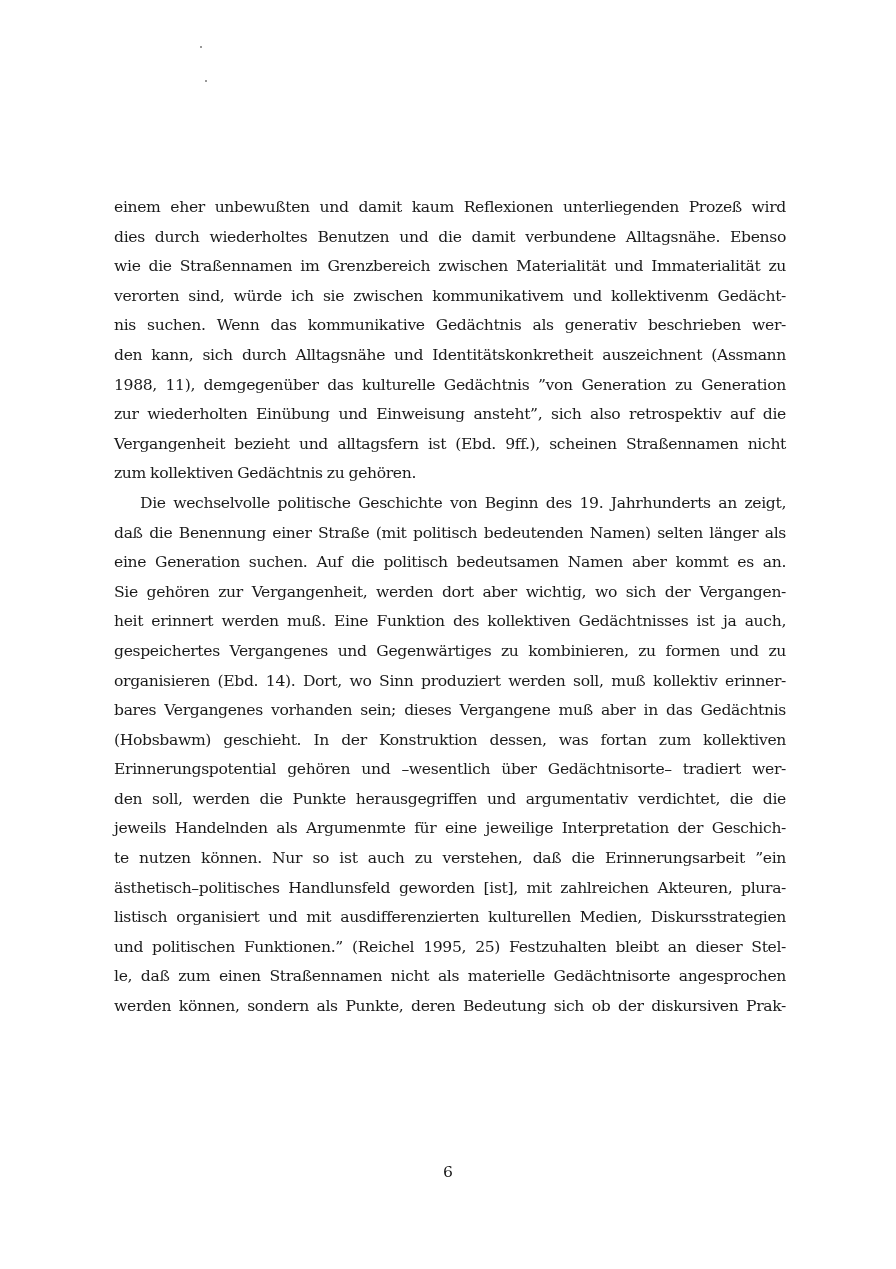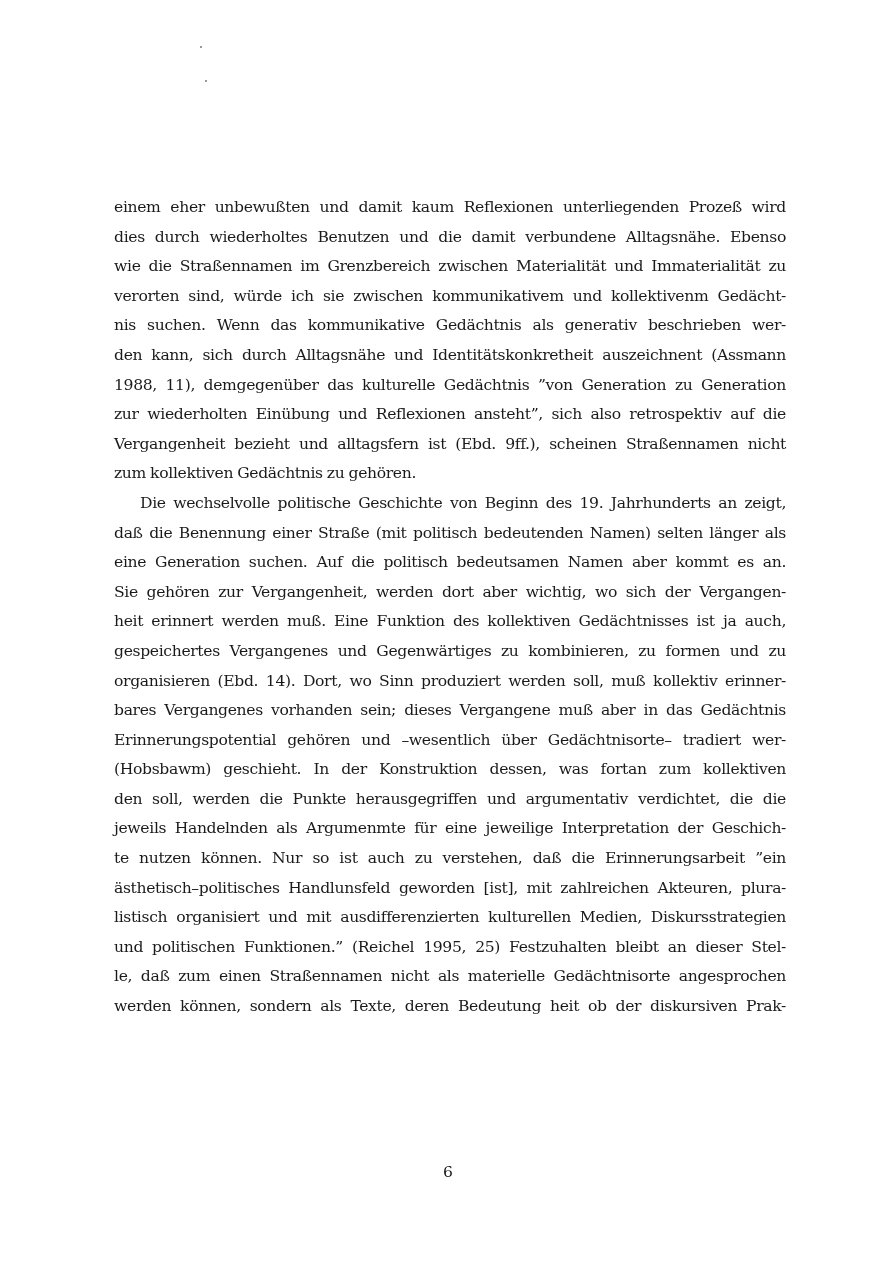--- a/index.html
+++ b/index.html
@@ -34,40 +34,40 @@
 
   <div class="text-block" id="text-block">
       <div>
         <span class="line">einem eher unbewußten und damit kaum Reflexionen unterliegenden Prozeß wird</span>
         <span class="line">dies durch wiederholtes Benutzen und die damit verbundene Alltagsnähe. Ebenso</span>
         <span class="line">wie die Straßennamen im Grenzbereich zwischen Materialität und Immaterialität zu</span>
         <span class="line">verorten sind, würde ich sie zwischen kommunikativem und kollektivenm Gedächt-</span>
         <span class="line">nis suchen. Wenn das kommunikative Gedächtnis als generativ beschrieben wer-</span>
         <span class="line">den kann, sich durch Alltagsnähe und Identitätskonkretheit auszeichnent (Assmann</span>
         <span class="line">1988, 11), demgegenüber das kulturelle Gedächtnis ”von Generation zu Generation</span>
-        <span class="line">zur wiederholten Einübung und Reflexionen ansteht”, sich also retrospektiv auf die</span>
+        <span class="line">zur wiederholten Einübung und Einweisung ansteht”, sich also retrospektiv auf die</span>
         <span class="line">Vergangenheit bezieht und alltagsfern ist (Ebd. 9ff.), scheinen Straßennamen nicht</span>
         <span class="line last">zum kollektiven Gedächtnis zu gehören.</span>
       </div>
       <div>
         <span class="line indent">Die wechselvolle politische Geschichte von Beginn des 19. Jahrhunderts an zeigt,</span>
         <span class="line">daß die Benennung einer Straße (mit politisch bedeutenden Namen) selten länger als</span>
         <span class="line">eine Generation suchen. Auf die politisch bedeutsamen Namen aber kommt es an.</span>
         <span class="line">Sie gehören zur Vergangenheit, werden dort aber wichtig, wo sich der Vergangen-</span>
         <span class="line">heit erinnert werden muß. Eine Funktion des kollektiven Gedächtnisses ist ja auch,</span>
         <span class="line">gespeichertes Vergangenes und Gegenwärtiges zu kombinieren, zu formen und zu</span>
         <span class="line">organisieren (Ebd. 14). Dort, wo Sinn produziert werden soll, muß kollektiv erinner-</span>
         <span class="line">bares Vergangenes vorhanden sein; dieses Vergangene muß aber in das Gedächtnis</span>
+        <span class="line">(Hobsbawm) geschieht. In der Konstruktion dessen, was fortan zum kollektiven</span>
         <span class="line">Erinnerungspotential gehören und –wesentlich über Gedächtnisorte– tradiert wer-</span>
-        <span class="line">(Hobsbawm) geschieht. In der Konstruktion dessen, was fortan zum kollektiven</span>
         <span class="line">den soll, werden die Punkte herausgegriffen und argumentativ verdichtet, die die</span>
         <span class="line">jeweils Handelnden als Argumenmte für eine jeweilige Interpretation der Geschich-</span>
         <span class="line">te nutzen können. Nur so ist auch zu verstehen, daß die Erinnerungsarbeit ”ein</span>
         <span class="line">ästhetisch–politisches Handlunsfeld geworden [ist], mit zahlreichen Akteuren, plura-</span>
         <span class="line">listisch organisiert und mit ausdifferenzierten kulturellen Medien, Diskursstrategien</span>
         <span class="line">und politischen Funktionen.” (Reichel 1995, 25) Festzuhalten bleibt an dieser Stel-</span>
         <span class="line">le, daß zum einen Straßennamen nicht als materielle Gedächtnisorte angesprochen</span>
-        <span class="line">werden können, sondern als Texte, deren Bedeutung heit ob der diskursiven Prak-</span>
+        <span class="line">werden können, sondern als Punkte, deren Bedeutung sich ob der diskursiven Prak-</span>
       </div>
     </div>
 
   <div class="page-number">6</div>
 </div>
 
 </body></html>

